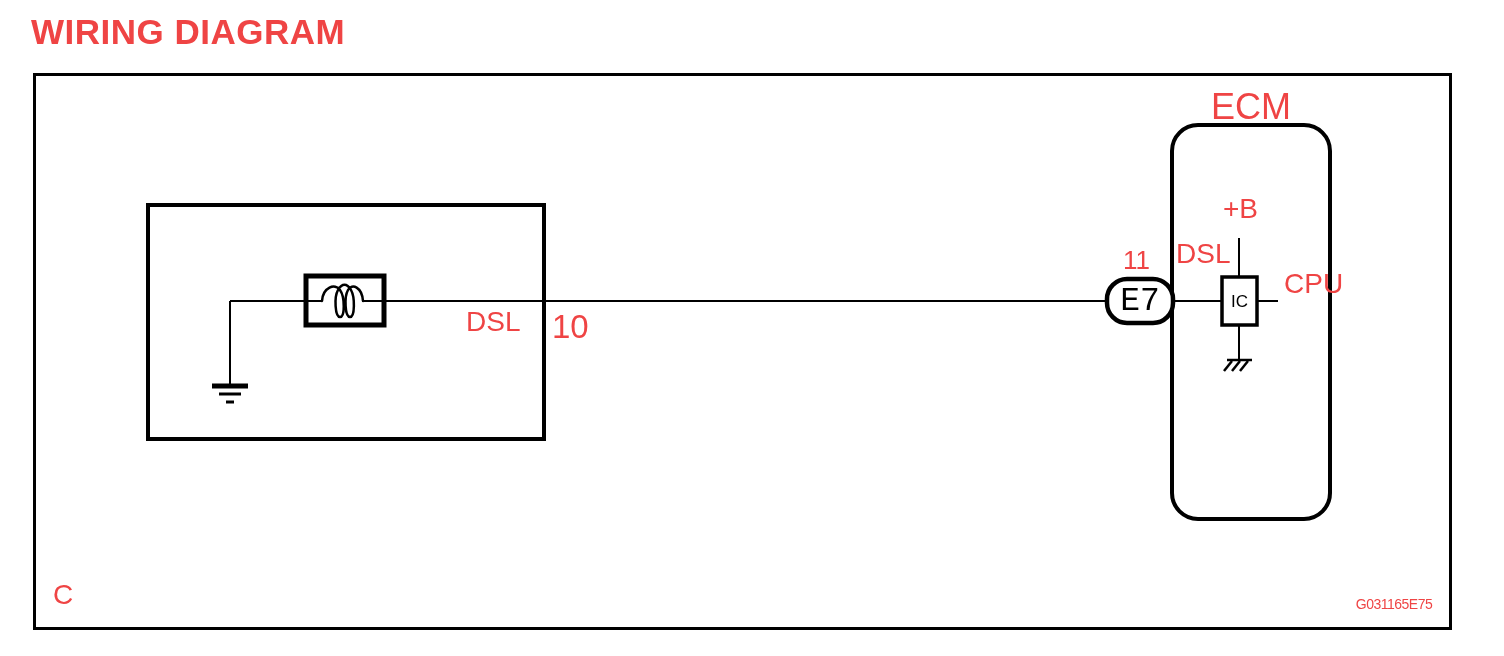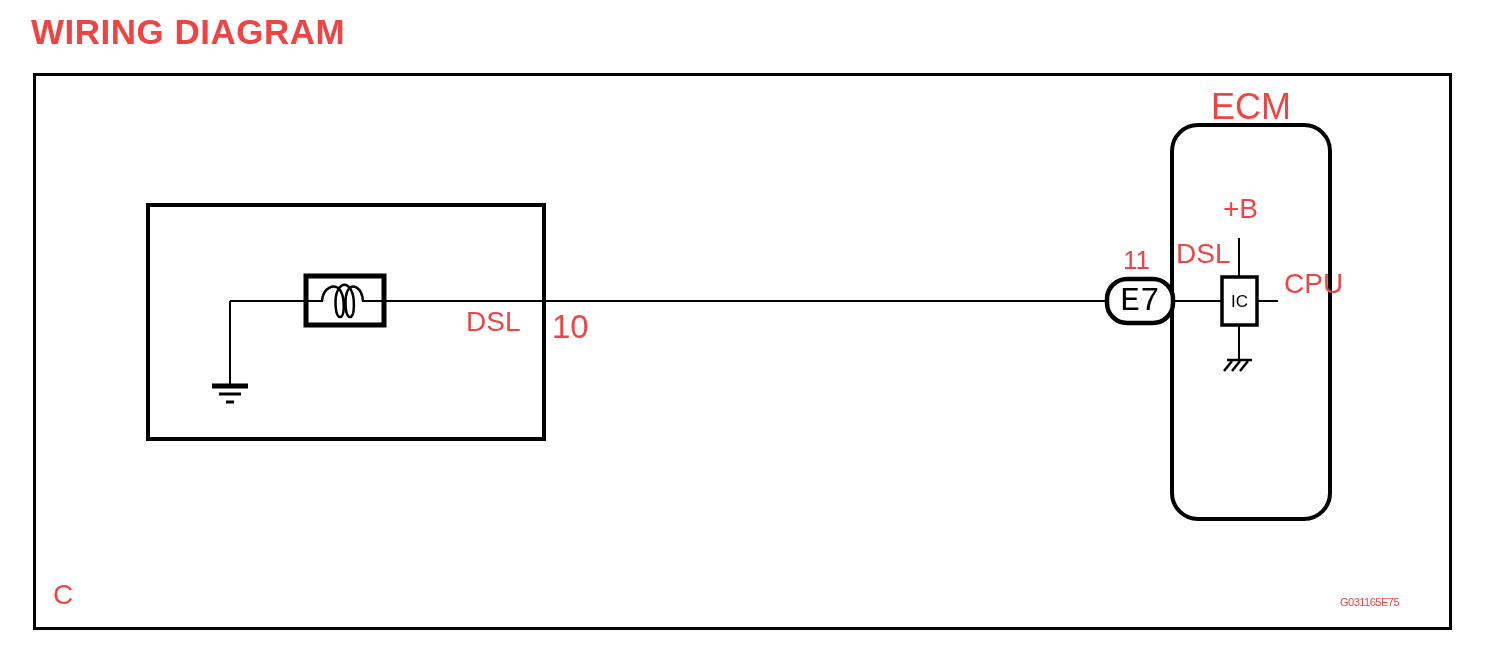--- a/index.html
+++ b/index.html
@@ -49,22 +49,22 @@
   .lbl-pin10  { left: 552px;  top: 310px; font-size: 33px; }
   .lbl-ecm    { left: 1211px; top: 89px;  font-size: 36px; }
   .lbl-plusb  { left: 1223px; top: 195px; font-size: 28px; }
   .lbl-dsl-r  { left: 1176px; top: 240px; font-size: 28px; }
   .lbl-pin11  { left: 1123px; top: 247px; font-size: 26px; text-align: right; }
   .lbl-cpu    { left: 1264px; top: 270px; font-size: 28px; margin-left: 20px; }
   .lbl-c      { left: 53px;   top: 581px; font-size: 28px; }
   .lbl-code   {
     left: 1340px; top: 597px;
     width: 108px;
-    font-size: 11px;
-    text-align: left;
+    font-size: 14px;
+    text-align: center;
     letter-spacing: -0.5px;
   }
   .centered-box {
     position: absolute;
     display: flex;
     align-items: center;
     justify-content: center;
   }
   #e7-text-box { left: 1107px; top: 279px; width: 66px; height: 44px; font-size: 33px; font-family: Liberation Mono, monospace; }
   #ic-text-box { left: 1222px; top: 277px; width: 35px; height: 48px; font-size: 17px; padding-top: 2px; box-sizing: border-box; }

